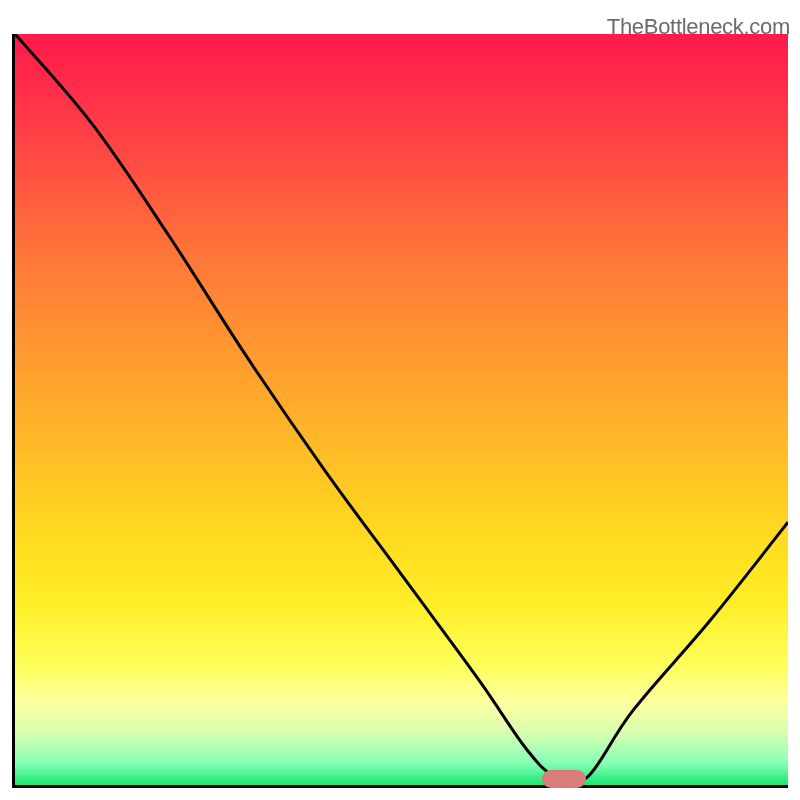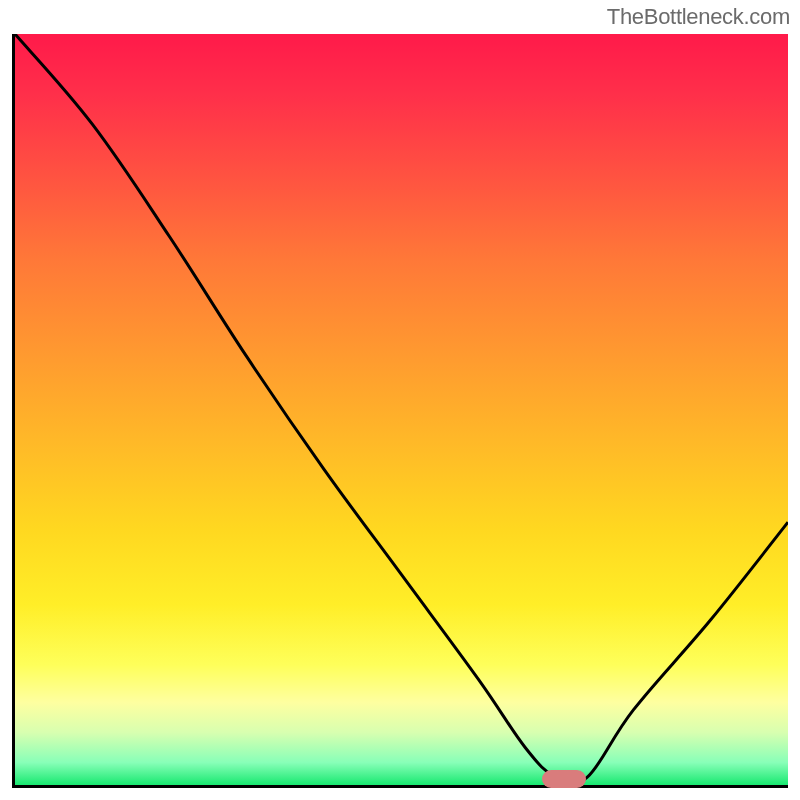--- a/index.html
+++ b/index.html
@@ -6,21 +6,21 @@
     margin: 0;
     padding: 0;
     background: #ffffff;
     width: 800px;
     height: 800px;
     position: relative;
     font-family: Arial, sans-serif;
   }
   .watermark {
     position: absolute;
-    top: 4px;
+    top: 14px;
     right: 10px;
     color: #6b6b6b;
     font-size: 22px;
     font-weight: 400;
     letter-spacing: -0.3px;
     z-index: 10;
   }
   .plot-area {
     position: absolute;
     top: 34px;

